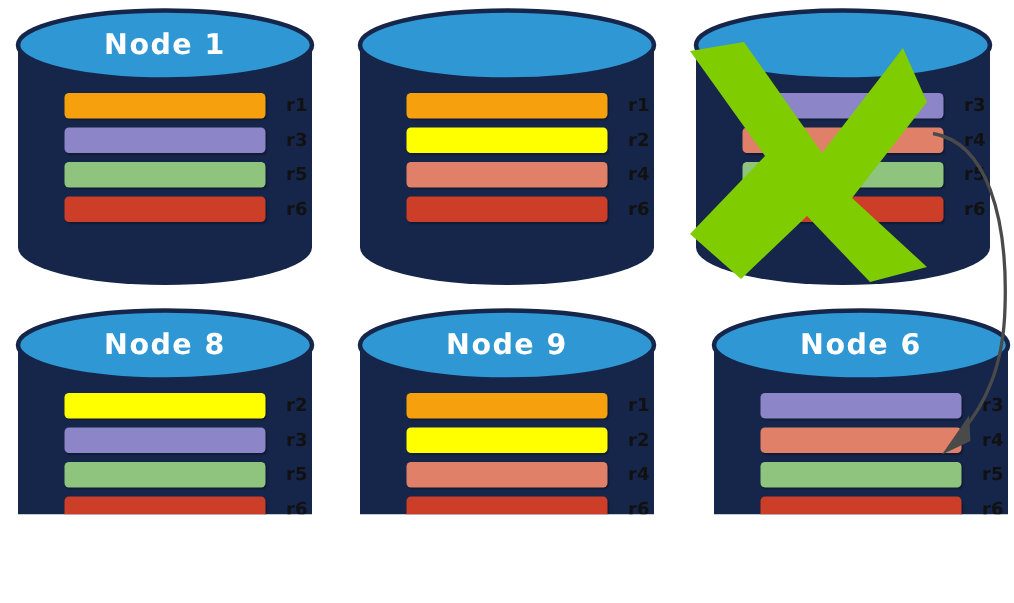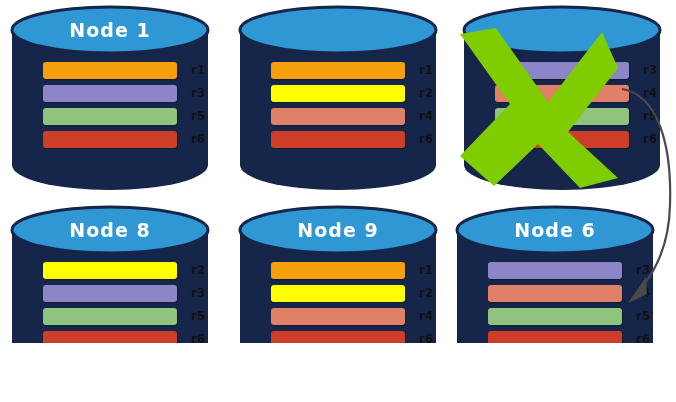--- a/index.html
+++ b/index.html
@@ -191,21 +191,21 @@
       </div>
       <div class="bar" style="background:#e08068">
         <span class="bar-label">r4</span>
       </div>
       <div class="bar" style="background:#cc3e28">
         <span class="bar-label">r6</span>
       </div>
     </div>
   </div>
 
-  <div class="node" style="left:455px; top:205px;">
+  <div class="node" style="left:474px; top:205px;">
     <svg class="cyl-svg" viewBox="0 0 200 185">
       <path d="M2,25 L2,160 A98,25 0 0 0 198,160 L198,25 Z" fill="#16264a"></path>
       <ellipse cx="100" cy="25" rx="98" ry="23" fill="#2e97d4" stroke="#16264a" stroke-width="3"></ellipse>
     </svg>
     <div class="node-label">Node  6</div>
     <div class="bars">
       <div class="bar" style="background:#8c85c8">
         <span class="bar-label">r3</span>
       </div>
       <div class="bar" style="background:#e08068">

